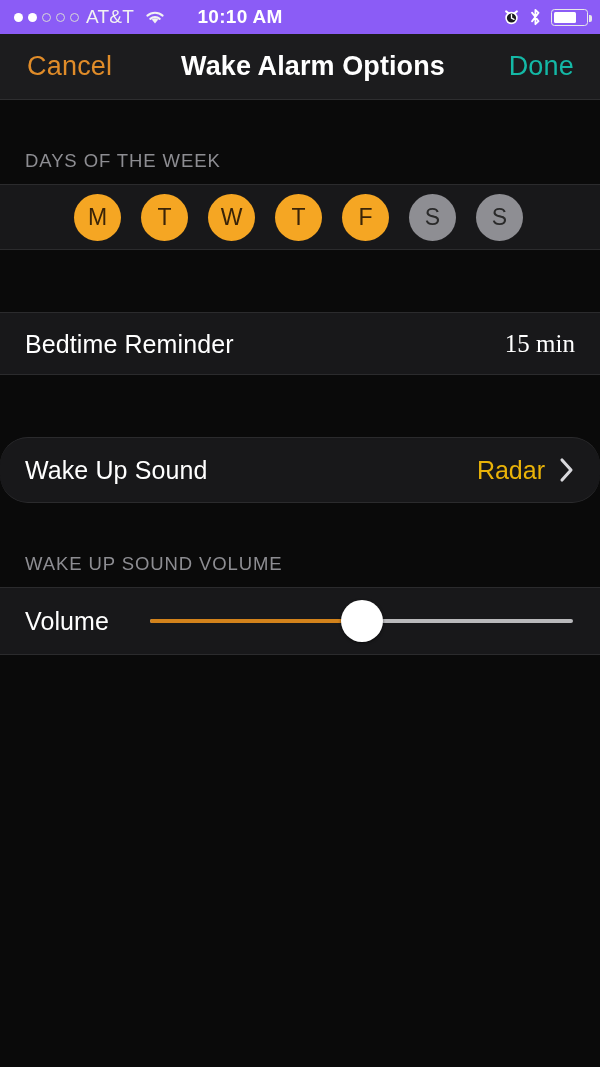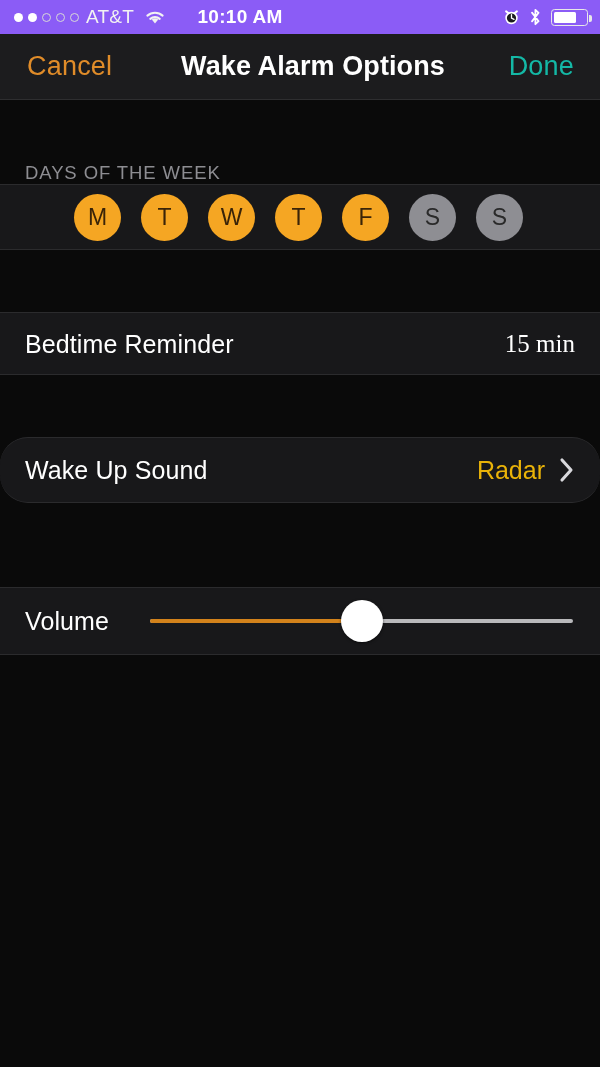--- a/index.html
+++ b/index.html
@@ -81,21 +81,21 @@
     color:#14b8a6; font-size:27px; letter-spacing:0.2px;
     background:none; border:none; cursor:default;
     font-family:"Liberation Sans", sans-serif;
   }
 
   
   .section-header {
     position:absolute; left:25px;
     color:#8d8d92; font-size:18.5px; letter-spacing:0.9px;
   }
-  #hdr-days   { top:150px;margin-top:12px; }
+  #hdr-days   { top:150px; }
   #hdr-volume { top:553px; }
 
   
   .row {
     position:absolute; left:0; width:600px;
     background:#18181a;
     border-top:1px solid #2b2b2d;
     border-bottom:1px solid #2b2b2d;
   }
 
@@ -241,20 +241,21 @@
   </div>
 
   <div class="row" id="row-sound">
     <span class="row-label">Wake Up Sound</span>
     <span class="row-value" id="sound-value">Radar</span>
     <svg class="chevron" width="18" height="28" viewBox="0 0 18 28">
       <path d="M4 4 L13 14 L4 24" stroke="#d8d8dc" stroke-width="3.1" fill="none" stroke-linecap="round" stroke-linejoin="round"></path>
     </svg>
   </div>
 
+  <div class="section-header" id="hdr-volume">WAKE UP SOUND VOLUME</div>
 
   <div class="row" id="row-volume">
     <span class="row-label">Volume</span>
     <div class="slider">
       <div class="track"></div>
       <div class="track-fill" id="track-fill" style="width: 50%;"></div>
       <div class="thumb" id="slider-thumb" style="left: 50%;"></div>
     </div>
   </div>
 

